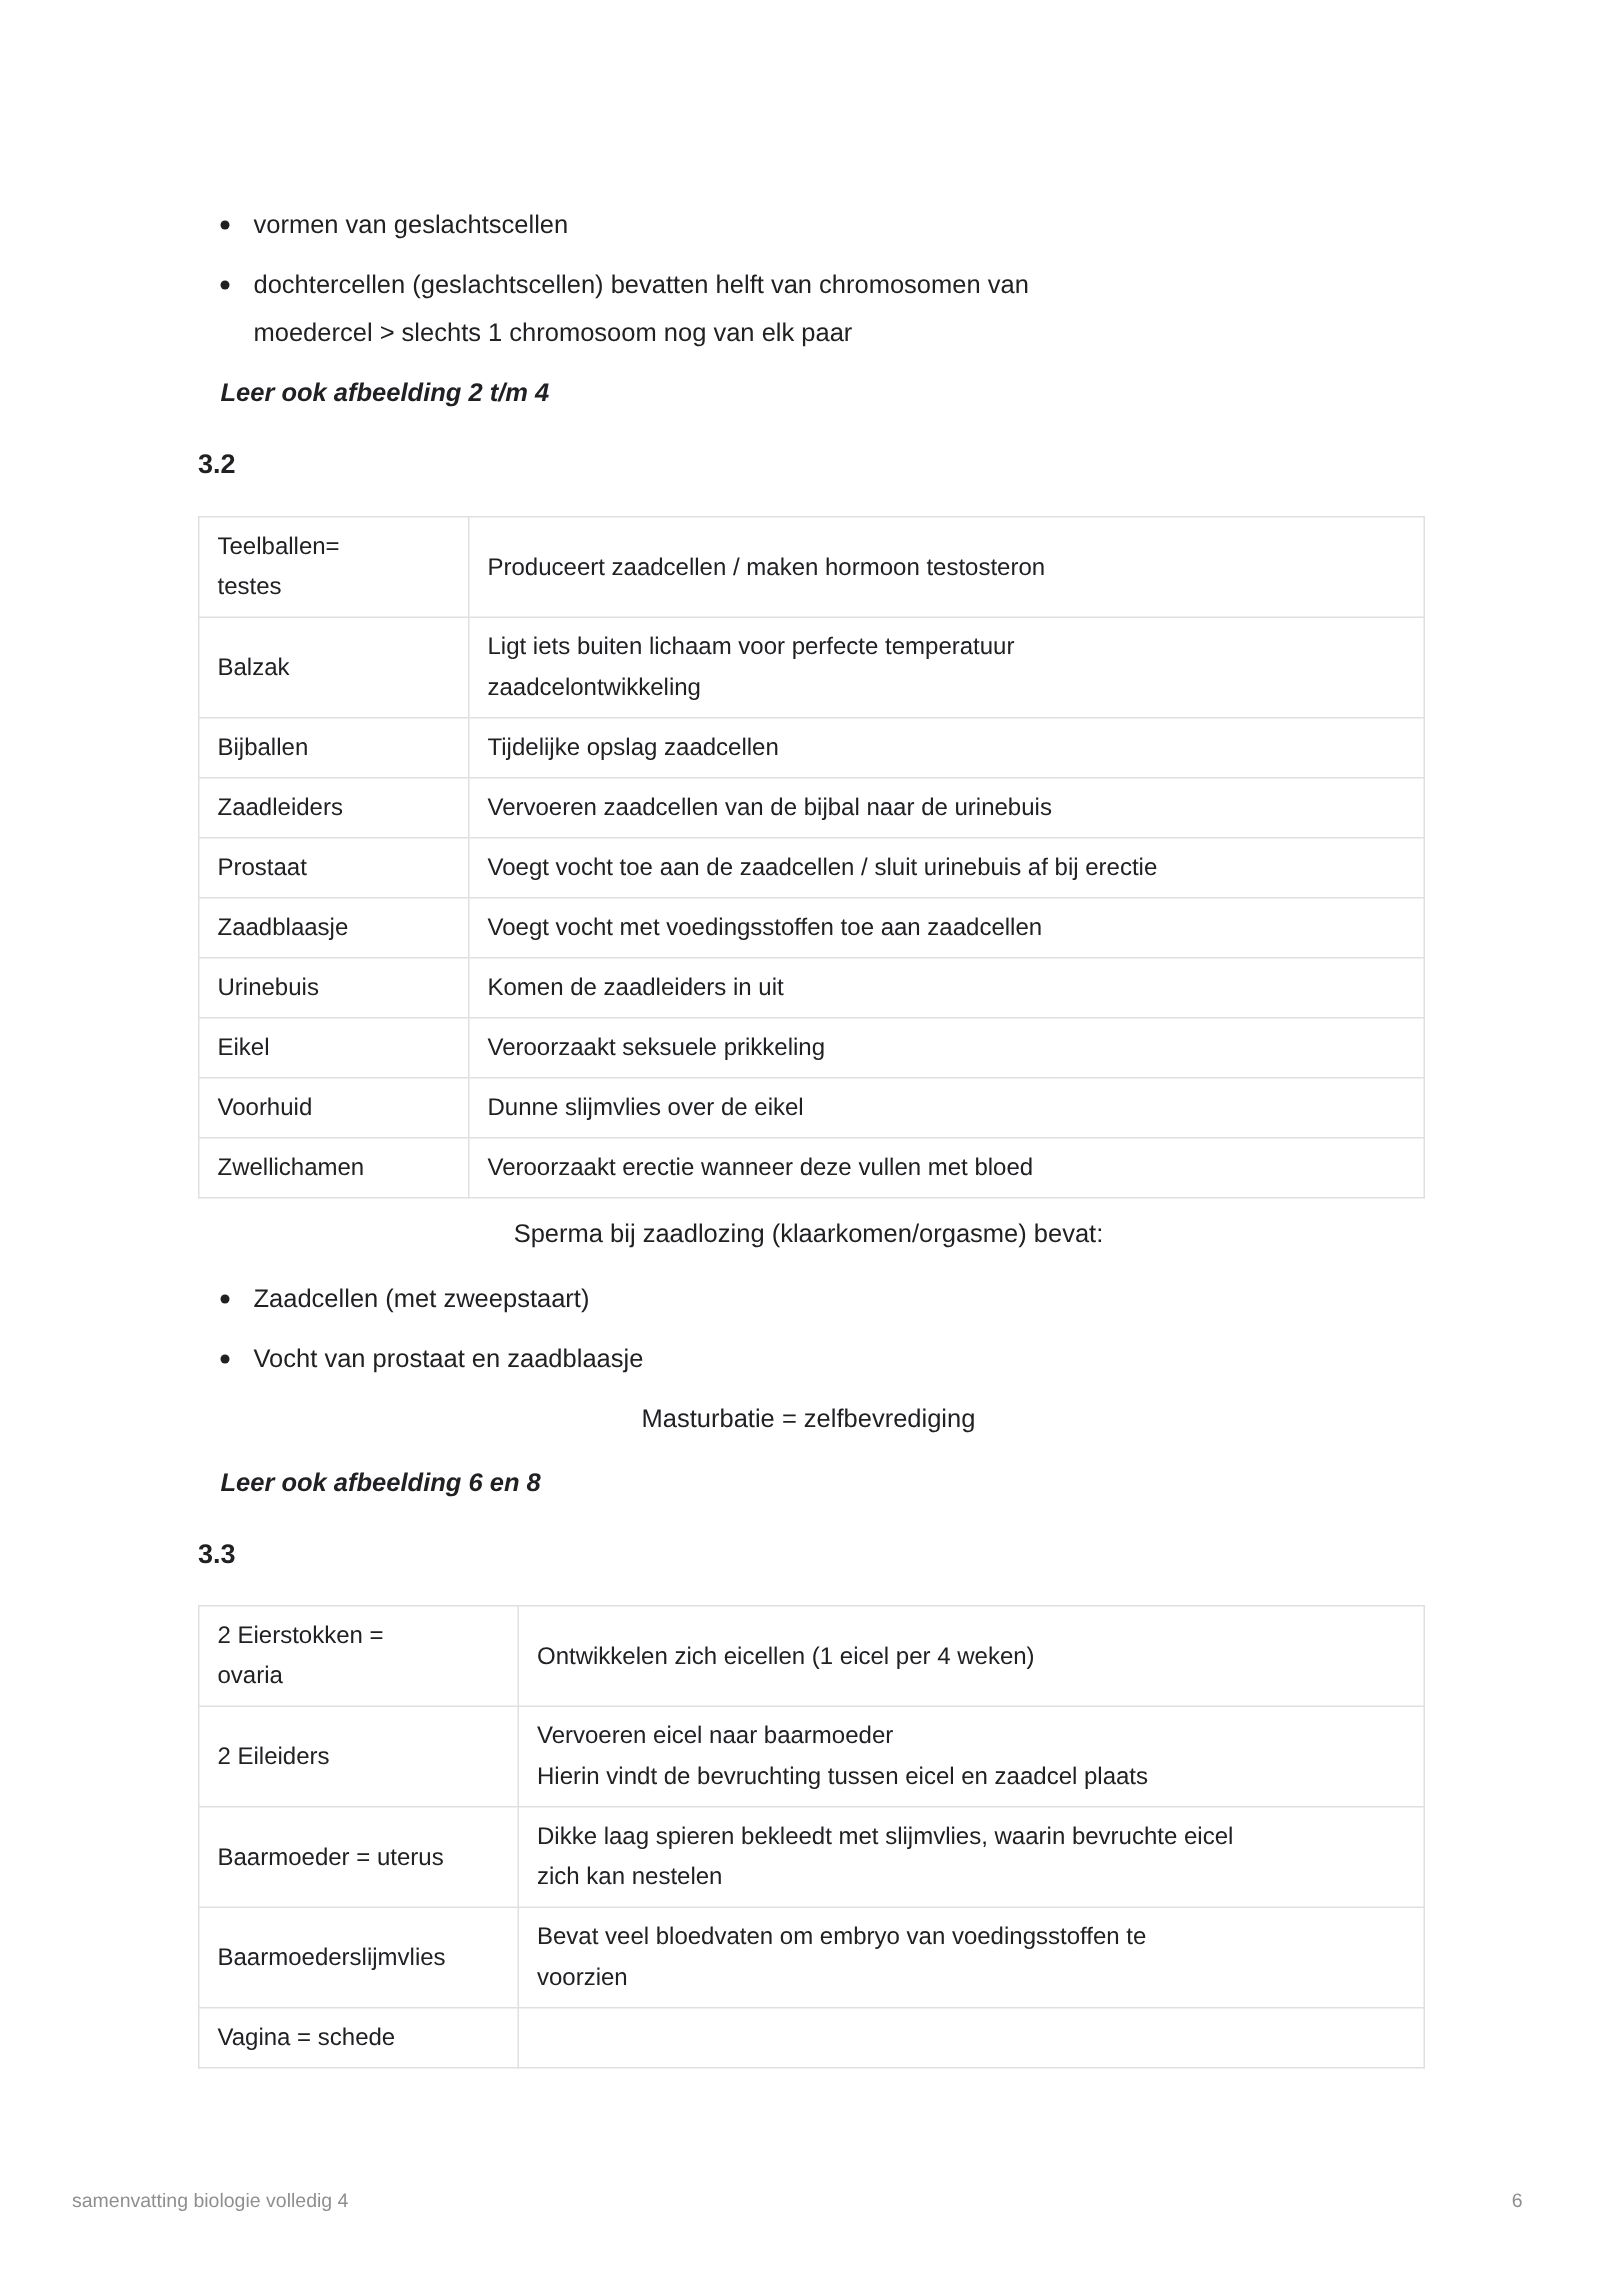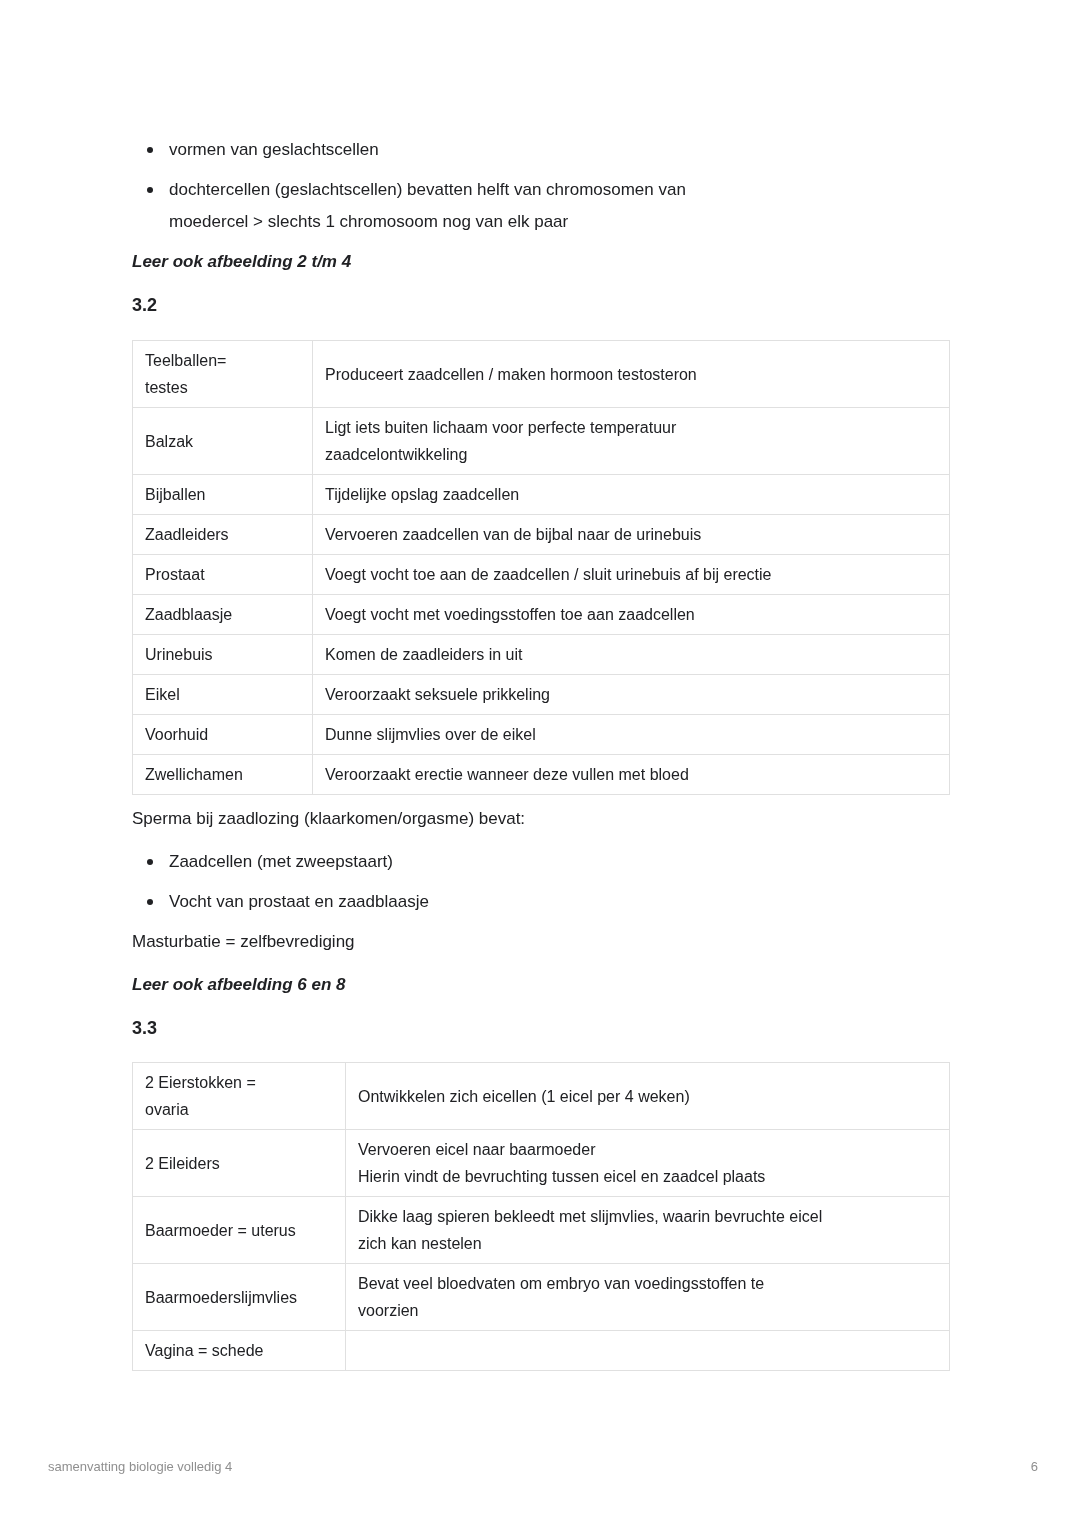--- a/index.html
+++ b/index.html
@@ -28,22 +28,22 @@
     content: "";
     position: absolute;
     left: 15px;
     top: 13px;
     width: 6px;
     height: 6px;
     border-radius: 50%;
     background: #202124;
   }
 
-  .para { font-size: 17px; line-height: 32px; margin: 0; white-space: pre-line; }
-  .note { font-size: 17px; line-height: 32px; font-weight: bold; font-style: italic; margin: 0; }
+  .para { font-size: 17px; line-height: 32px; margin: 0; white-space: pre-line; text-align: center; }
+  .note { font-size: 17px; line-height: 32px; font-weight: bold; font-style: italic; margin: 15px; }
   .sec  { font-size: 18px; line-height: 32px; font-weight: bold; margin: 11px 0 0 0; }
 
   .note1 { margin-top: 0; }
   .tbl { border-collapse: collapse; width: 818px; table-layout: fixed; margin-top: 19px; }
   .tbl td {
     border: 1px solid #e0e0e0;
     font-size: 16px;
     line-height: 27px;
     padding: 6px 12px;
     vertical-align: middle;
@@ -52,21 +52,21 @@
   }
   .sperma-intro { margin-top: 8px; }
   .bullets2 { margin-top: 11px !important; }
   .masturbatie { }
   .note2 { margin-top: 11px; }
   .tbl2 { margin-top: 18px; }
 
   .footer {
     position: absolute;
     left: 48px;
-    right: 38px;
+    right: 61px;
     top: 1458px;
     display: flex;
     justify-content: space-between;
     font-size: 13px;
     line-height: 18px;
     color: #8f8f8f;
   }
 </style>
 </head>
 <body>

